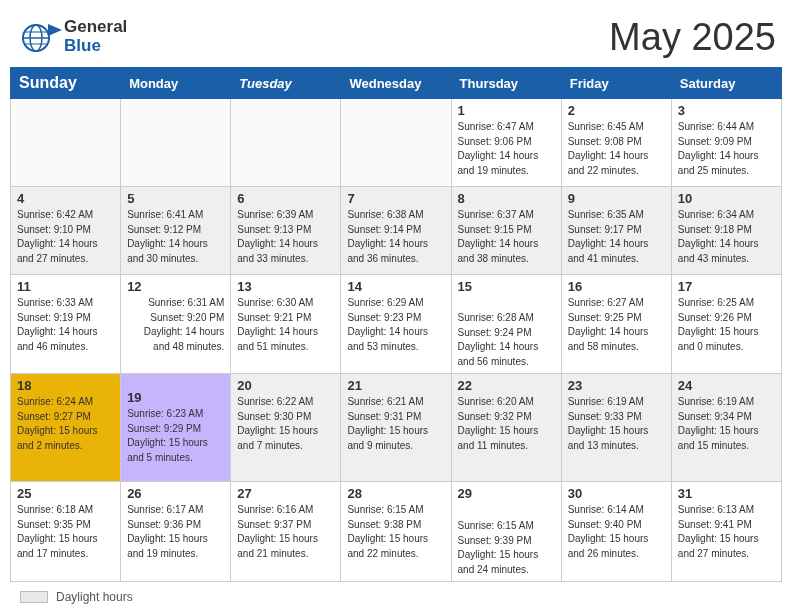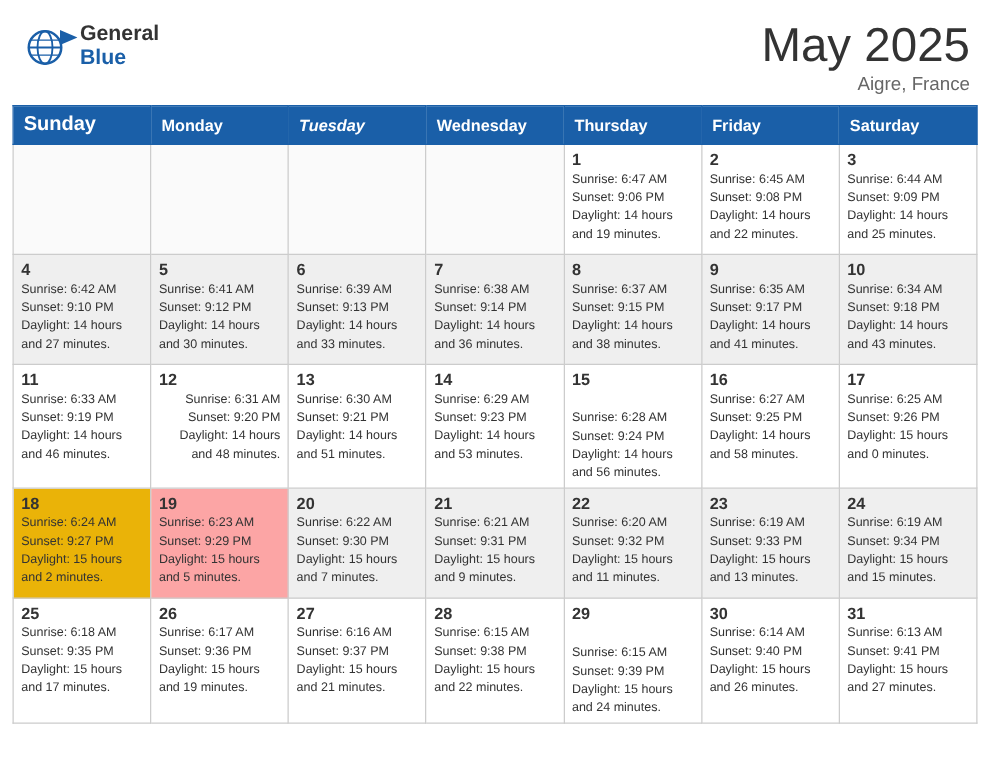--- a/index.html
+++ b/index.html
@@ -24,21 +24,20 @@
 
         <polygon points="28,8 42,14 28,20" fill="#1a5fa8"></polygon>
       </svg>
       <div style="display:flex; flex-direction:column; line-height:1.1;">
         <span style="font-size:17px; font-weight:bold; color:#333; font-family:Arial,sans-serif;">General</span>
         <span style="font-size:17px; font-weight:bold; color:#1a5fa8; font-family:Arial,sans-serif;">Blue</span>
       </div>
     </div>
     <div style="text-align:right;">
       <div style="font-size:38px; color:#333; font-weight:normal; font-family:Arial,sans-serif;">May 2025</div>
-      <div style="font-size:15px; color:#666; font-family:Arial,sans-serif;">Aigre, France</div>
     </div>
   </div>
 
   <div style="padding: 0 10px;">
     <table style="width:100%; border-collapse:collapse;">
       <thead>
         <tr>
           <th style="background:#1a5fa8; color:#fff; text-align:left; padding:6px 8px; font-size:16px; border:1px solid #1a5fa8; width:14.28%;">Sunday</th>
           <th style="background:#1a5fa8; color:#fff; text-align:left; padding:6px 8px; font-size:13px; border:1px solid #1a5fa8; width:14.28%;">Monday</th>
           <th style="background:#1a5fa8; color:#fff; text-align:left; padding:6px 8px; font-size:13px; border:1px solid #1a5fa8; width:14.28%;font-style:italic;">Tuesday</th>
@@ -179,21 +178,21 @@
             </td>
           </tr>
           <tr>
             <td style="vertical-align: top; border: 1px solid rgb(204, 204, 204); padding: 4px 6px; background: #eab308; height: 88px;">
               <div style="font-size: 13px; font-weight: bold; color: rgb(51, 51, 51); margin-bottom: 2px; font-family: Arial, sans-serif;">18</div>
               <div style="font-size: 10px; color: rgb(51, 51, 51); line-height: 1.45; font-family: Arial, sans-serif; white-space: pre-line;">Sunrise: 6:24 AM
 Sunset: 9:27 PM
 Daylight: 15 hours
 and 2 minutes.</div>
             </td>
-            <td style="vertical-align: top; border: 1px solid rgb(204, 204, 204); padding: 4px 6px; background: #fca5a5; height: 88px;">
+            <td style="vertical-align: top; border: 1px solid rgb(204, 204, 204); padding: 16px 6px; background: #c4b5fd; height: 88px;">
               <div style="font-size: 13px; font-weight: bold; color: rgb(51, 51, 51); margin-bottom: 2px; font-family: Arial, sans-serif;">19</div>
               <div style="font-size: 10px; color: rgb(51, 51, 51); line-height: 1.45; font-family: Arial, sans-serif; white-space: pre-line;">Sunrise: 6:23 AM
 Sunset: 9:29 PM
 Daylight: 15 hours
 and 5 minutes.</div>
             </td>
             <td style="vertical-align: top; border: 1px solid rgb(204, 204, 204); padding: 4px 6px; background: rgb(239, 239, 239); height: 88px;">
               <div style="font-size: 13px; font-weight: bold; color: rgb(51, 51, 51); margin-bottom: 2px; font-family: Arial, sans-serif;">20</div>
               <div style="font-size: 10px; color: rgb(51, 51, 51); line-height: 1.45; font-family: Arial, sans-serif; white-space: pre-line;">Sunrise: 6:22 AM
 Sunset: 9:30 PM
@@ -277,13 +276,17 @@
               <div style="font-size: 10px; color: rgb(51, 51, 51); line-height: 1.45; font-family: Arial, sans-serif; white-space: pre-line;">Sunrise: 6:13 AM
 Sunset: 9:41 PM
 Daylight: 15 hours
 and 27 minutes.</div>
             </td>
           </tr>
         </tbody>
     </table>
   </div>
 
+  <div style="padding: 8px 20px; display:flex; align-items:center; gap:8px;">
+    <div style="width:28px; height:12px; background:#e8e8e8; border:1px solid #bbb; display:inline-block;"></div>
+    <span style="font-size:12px; color:#555; font-family:Arial,sans-serif;">Daylight hours</span>
+  </div>
 </div>
 
 </body></html>

